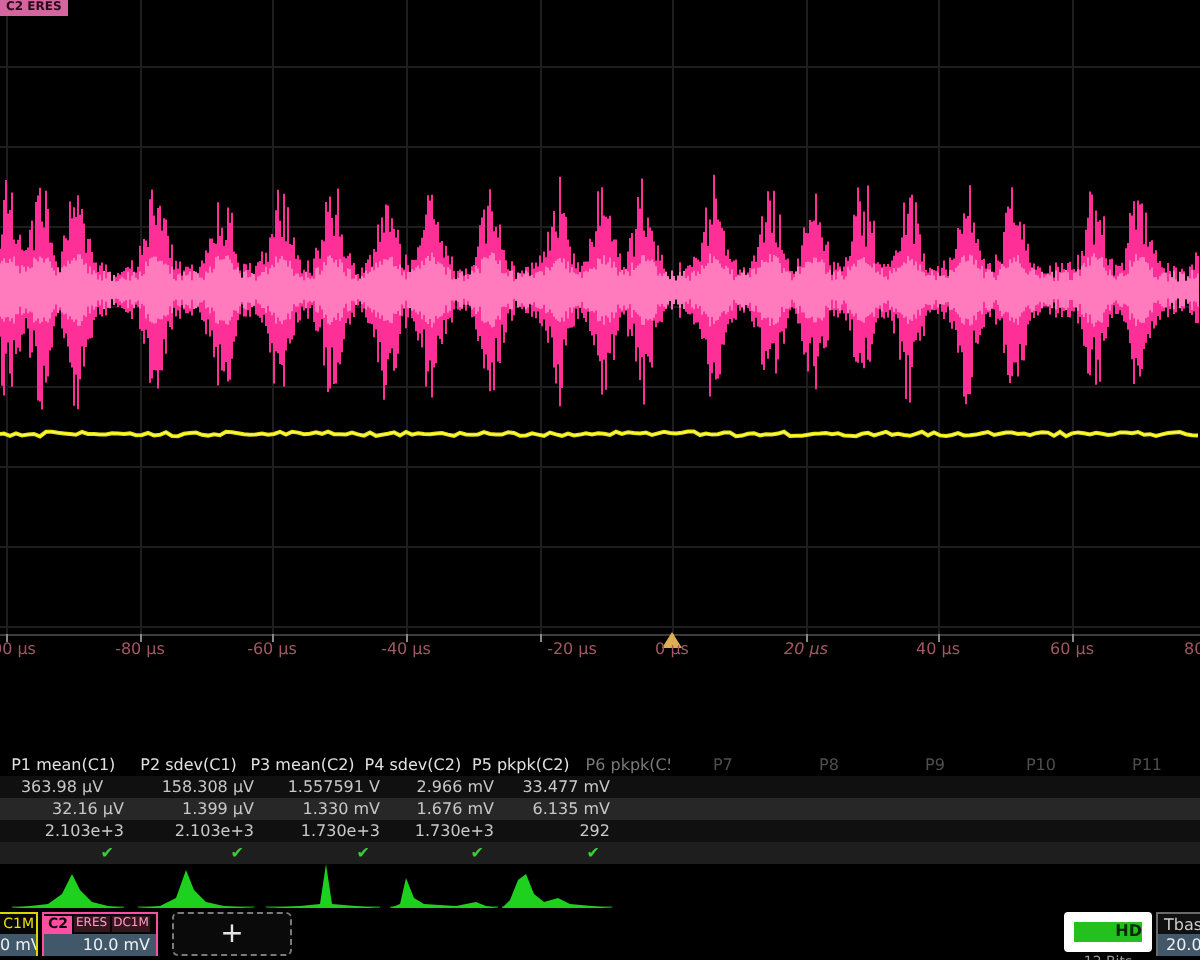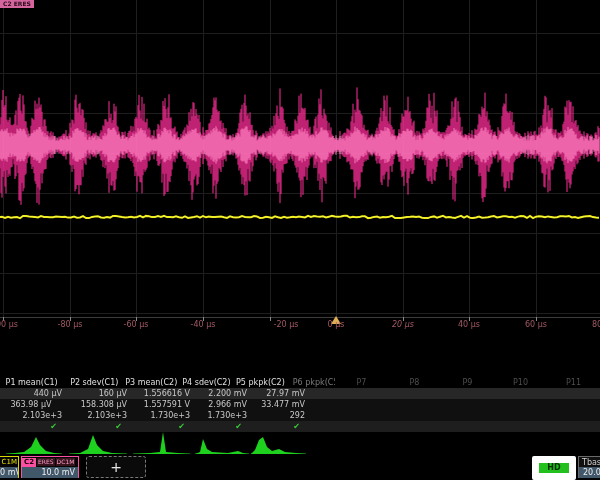--- a/index.html
+++ b/index.html
@@ -32,22 +32,22 @@
   .dtop{height:10px;display:flex;align-items:center;overflow:hidden;}
   .dbody{height:11px;line-height:11px;background:#41576a;color:#f0f0f0;font-size:8px;text-align:right;padding-right:3px;overflow:hidden;white-space:nowrap;}
   #c1-box{left:0;width:19px;border:1px solid #d8d800;border-left:none;}
   #c1-box .dtop{color:#e8e400;font-size:7px;justify-content:flex-end;padding-right:1px;text-align:right;}
   #c2-box{left:21px;width:58px;border:1px solid #ff4fa3;}
   .chip-id{background:#ff4fa3;color:#14040c;font-size:7px;font-weight:bold;line-height:9px;padding:0 2px;}
   .chip{background:#38141f;color:#ff9fc8;font-size:6px;line-height:8px;padding:0 1px;margin-left:1px;}
   #add-box{left:86px;width:60px;border:1px dashed #7a7a7a;border-radius:3px;color:#e5e5e5;
     font-size:14px;text-align:center;line-height:20px;background:#0a0a0a;}
   #hd-module{position:absolute;left:532px;top:456px;width:44px;}
-  #hd-badge{background:#24c01e;border:7px solid #ffffff;border-radius:2px;color:#062c05;
-    font-size:8px;font-weight:bold;text-align:center;line-height:10px;height:10px;}
+  #hd-badge{background:#24c01e;border:5px solid #ffffff;border-radius:2px;color:#062c05;
+    font-size:8px;font-weight:bold;text-align:right;line-height:10px;height:10px;}
   #hd-bits{color:#9a9a9a;font-size:7px;text-align:center;line-height:10px;}
   #tbase-box{left:578px;width:60px;border:1px solid #6a6a6a;}
   #tbase-box .dtop{color:#cccccc;font-size:8px;padding-left:3px;background:#101010;}
   #tbase-box .dbody{text-align:left;padding-left:4px;}
 </style>
 </head>
 <body>
 
 <div class="screen">
 
@@ -112,33 +112,33 @@
         <div class="cell hcell" style="width: 63px;">P3 mean(C2)</div>
         <div class="cell hcell" style="width: 57px;">P4 sdev(C2)</div>
         <div class="cell hcell" style="width: 58px;">P5 pkpk(C2)</div>
         <div class="cell dcell6" style="width: 49px;">P6 pkpk(C5)</div>
         <div class="cell dcell" style="width: 57px;">P7</div>
         <div class="cell dcell" style="width: 57px;">P8</div>
         <div class="cell dcell" style="width: 57px;">P9</div>
         <div class="cell dcell" style="width: 57px;">P10</div>
         <div class="cell dcell" style="width: 57px;">P11</div>
       </div>
-      <div class="trow lite">
-        <div class="cell" style="width: 66px;">440 µV</div>
-        <div class="cell" style="width: 65px;">160 µV</div>
-        <div class="cell" style="width: 63px;">1.556616 V</div>
-        <div class="cell" style="width: 57px;">2.200 mV</div>
-        <div class="cell" style="width: 58px;">27.97 mV</div>
-      </div>
       <div class="trow dark">
         <div class="cell" style="width: 66px; text-align: center;">363.98 µV</div>
         <div class="cell" style="width: 65px;">158.308 µV</div>
         <div class="cell" style="width: 63px;">1.557591 V</div>
         <div class="cell" style="width: 57px;">2.966 mV</div>
         <div class="cell" style="width: 58px;">33.477 mV</div>
+      </div>
+      <div class="trow lite">
+        <div class="cell" style="width: 66px;">32.16 µV</div>
+        <div class="cell" style="width: 65px;">1.399 µV</div>
+        <div class="cell" style="width: 63px;">1.330 mV</div>
+        <div class="cell" style="width: 57px;">1.676 mV</div>
+        <div class="cell" style="width: 58px;">6.135 mV</div>
       </div>
       <div class="trow dark">
         <div class="cell" style="width: 66px;">2.103e+3</div>
         <div class="cell" style="width: 65px;">2.103e+3</div>
         <div class="cell" style="width: 63px;">1.730e+3</div>
         <div class="cell" style="width: 57px;">1.730e+3</div>
         <div class="cell" style="width: 58px;">292</div>
       </div>
       <div class="trow stat">
         <div class="cell scell" style="width: 66px; color: rgb(56, 208, 56);">✔</div>

